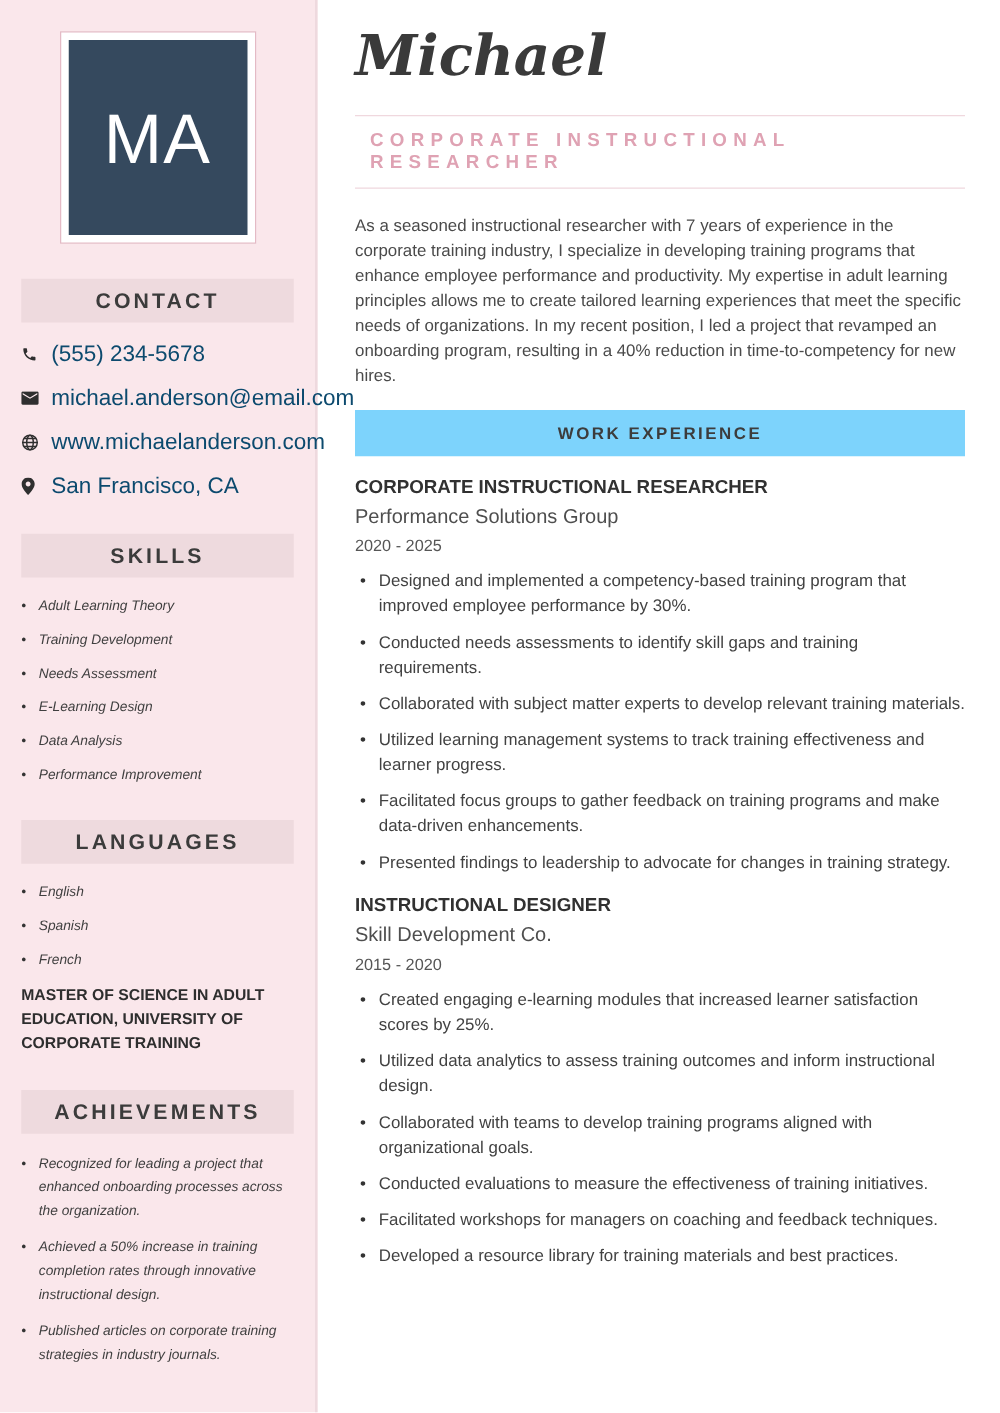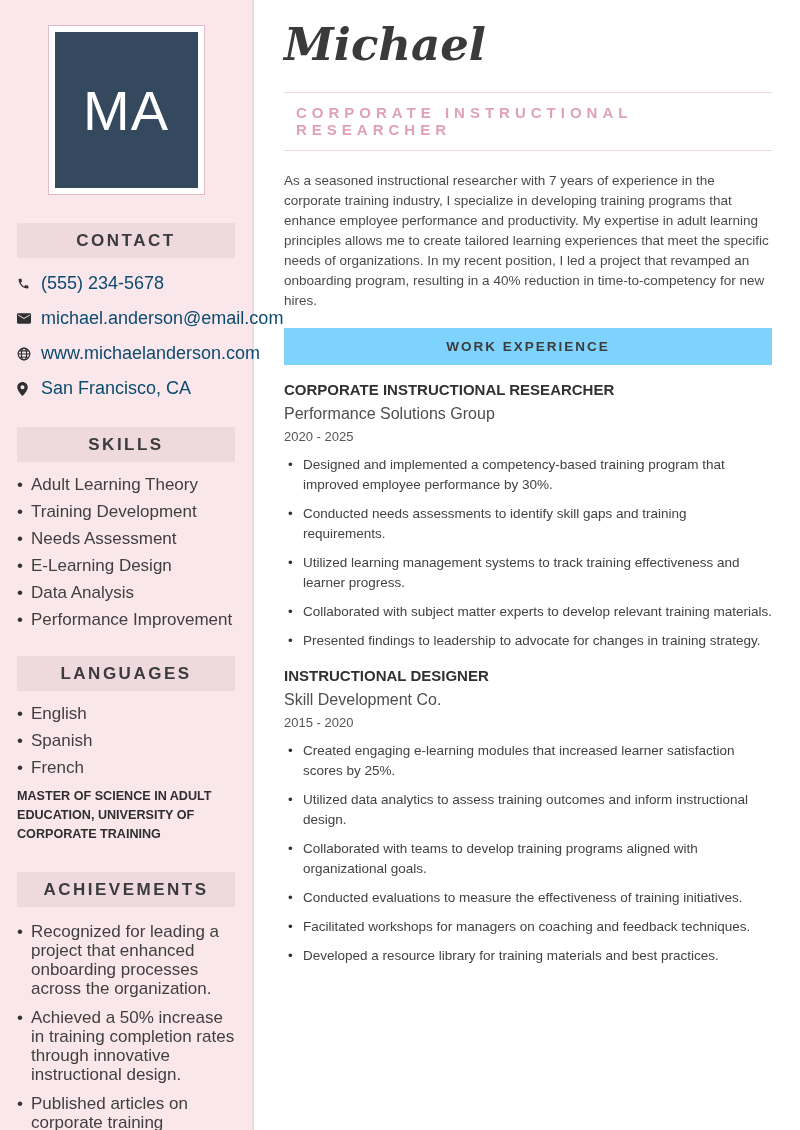--- a/index.html
+++ b/index.html
@@ -49,21 +49,21 @@
     display: flex; align-items: center;
     margin: 0 17px 14px;
     font-size: 18px; color: #0c4a6e;
   }
   .contact-row .cicon { width: 14px; height: 14px; margin-right: 10px; flex: 0 0 auto; display: flex; align-items: center; }
   .contact-row svg { display: block; }
   ul.side-list { list-style: none; margin: 0 17px; padding: 0; }
   ul.side-list li {
     position: relative; padding-left: 14px;
     margin-bottom: 11px;
-    font-size: 17px; color: #3f3f3f; line-height: 16px;
+    font-size: 11px; color: #3f3f3f; line-height: 16px; font-style: italic;
   }
   ul.side-list li::before { content: "•"; position: absolute; left: 0; color: #333; }
   ul.side-list.wrap li { line-height: 19px; margin-bottom: 10px; }
   .education-text {
     margin: 0 17px;
     font-size: 12.6px; font-weight: 700;
     line-height: 19px; color: #2e2e2e;
   }
 
   
@@ -208,22 +208,23 @@
     <div>
 
         <div class="job">
           <div class="job-title">CORPORATE INSTRUCTIONAL RESEARCHER</div>
           <div class="job-company">Performance Solutions Group</div>
           <div class="job-dates">2020 - 2025</div>
           <ul>
 
           <li>Designed and implemented a competency-based training program that improved employee performance by 30%.</li>
             <li>Conducted needs assessments to identify skill gaps and training requirements.</li>
+            <li>Collaborated with subject matter experts to develop relevant training materials.</li>
             <li>Utilized learning management systems to track training effectiveness and learner progress.</li>
-            <li>Collaborated with subject matter experts to develop relevant training materials.</li>
+            <li>Facilitated focus groups to gather feedback on training programs and make data-driven enhancements.</li>
             <li>Presented findings to leadership to advocate for changes in training strategy.</li>
           </ul>
         </div>
 
         <div class="job">
           <div class="job-title">INSTRUCTIONAL DESIGNER</div>
           <div class="job-company">Skill Development Co.</div>
           <div class="job-dates">2015 - 2020</div>
           <ul>
 

